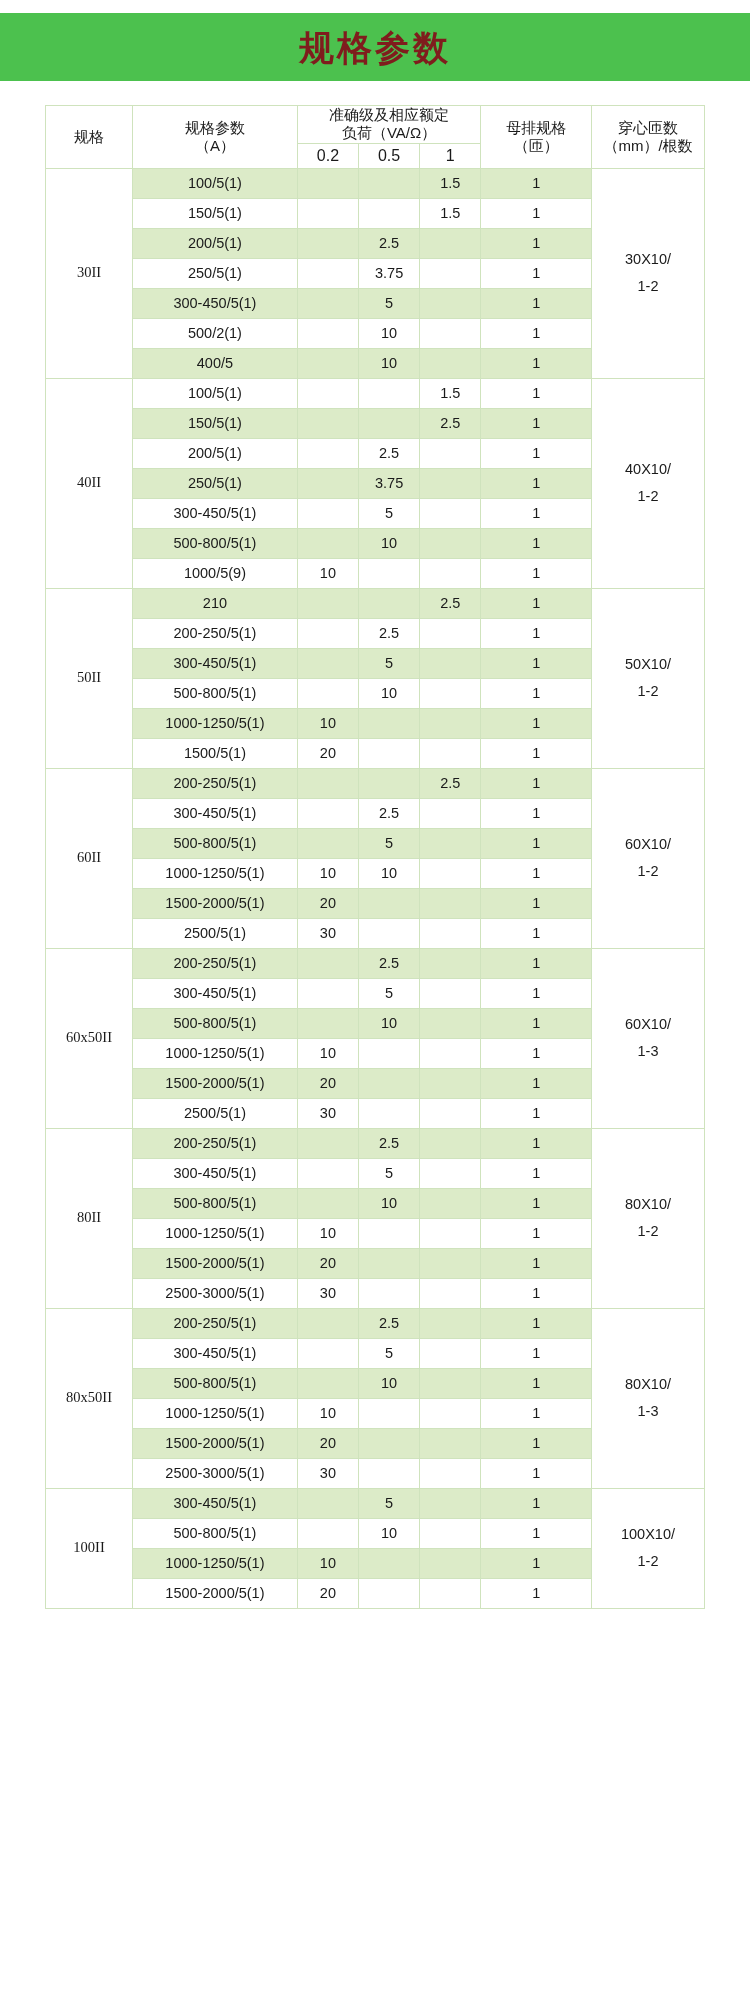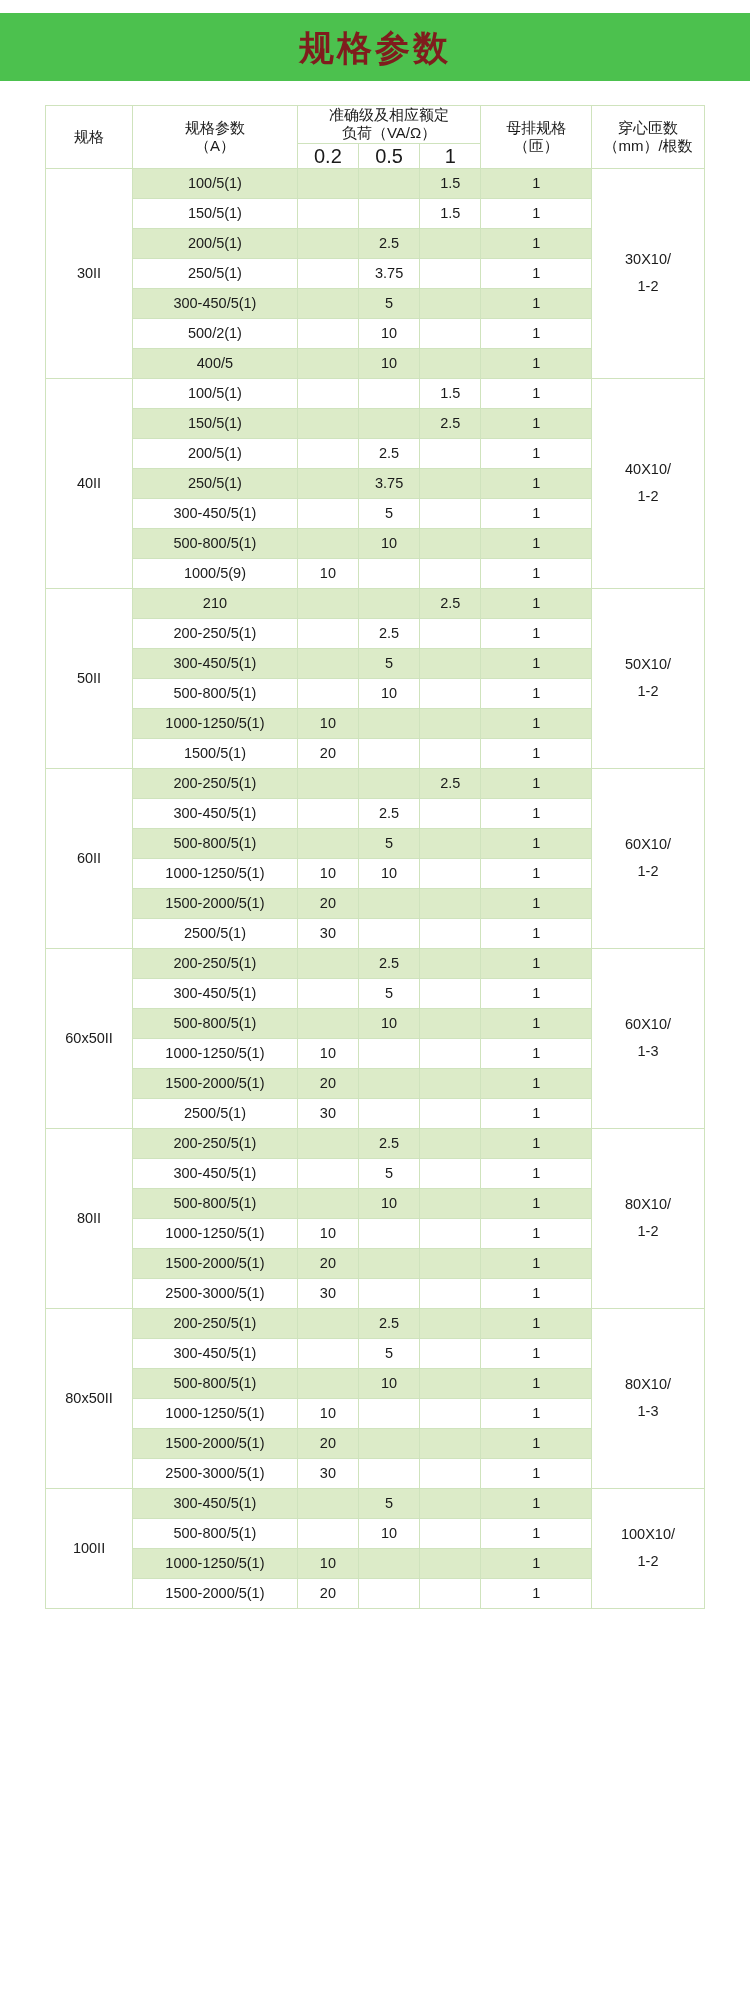--- a/index.html
+++ b/index.html
@@ -57,36 +57,36 @@
   }
 
   
   thead td {
     background: #ffffff;
     font-size: 15px;
     line-height: 1.22;
     padding: 4px 2px;
   }
   thead td.spec-head { height: 62px; }
-  thead td.sub-head { height: 25px; font-size: 20px; }
+  thead td.sub-head { height: 25px; font-size: 16px; }
 
   
   tbody td {
     height: 29px;
     line-height: 29px;
     font-size: 14.5px;
   }
   tbody tr.alt td { background: #dcebc8; }
   tbody td.group-cell,
   tbody td.bus-cell {
     background: #ffffff !important;
     line-height: 1.9;
   }
   tbody td.bus-cell { font-size: 14.5px; }
-  tbody td.group-cell { font-size: 14.5px; }
+  tbody td.group-cell { font-size: 14.5px; font-family: Liberation Serif, serif; }
 
   
   table.spec-table { border-top: 1px solid #cfe3bd; }
 
   
   col.c-spec  { width: 74px; }
   col.c-ratio { width: 140px; }
   col.c-a     { width: 52px; }
   col.c-b     { width: 52px; }
   col.c-c     { width: 52px; }

